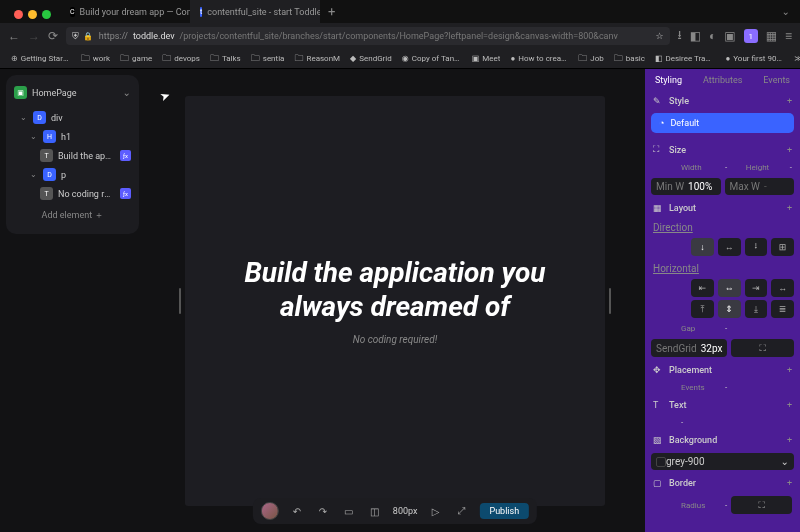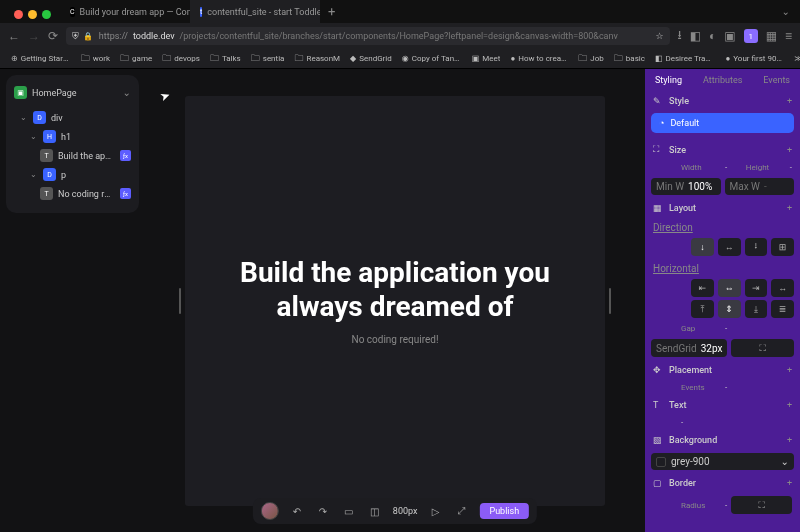--- a/index.html
+++ b/index.html
@@ -29,21 +29,21 @@
 .treerow .chev { width:8px; color:#888; font-size:8px; }
 .treerow .badge { width:13px; height:13px; border-radius:3px; display:flex; align-items:center; justify-content:center; font-size:7px; color:#fff; }
 .treerow .label { overflow:hidden; white-space:nowrap; text-overflow:ellipsis; flex:1;}
 .treerow .dots { color:#888; font-size:10px; }
 .jsb { width:11px; height:11px; border-radius:2px; background:#5d5dff; color:#fff; font-size:6px; display:flex; align-items:center; justify-content:center; margin-left:3px;}
 .ind1 { padding-left:8px; }
 .ind2 { padding-left:18px; }
 .ind3 { padding-left:28px; }
 .addel { text-align:center; color:#888; font-size:9px; padding:6px 0 2px; cursor:pointer;}
 .canvaswrap { flex:1; display:flex; align-items:center; justify-content:center; padding:10px 0; position:relative;}
-.canvas { width:420px; height:410px; background:#1d1d22; border-radius:3px; display:flex; flex-direction:column; align-items:center; justify-content:center; text-align:center; padding:26px; position:relative;}
+.canvas { width:420px; height:410px; background:#1d1d22; border-radius:3px; display:flex; flex-direction:column; align-items:center; justify-content:center; text-align:center; padding:26px; position:relative;font-style:italic;}
 .canvas h1 { font-size:28px; font-weight:700; color:#fff; line-height:1.2; }
 .canvas p { font-size:10px; color:#888; margin-top:10px; }
 .rhandle { position:absolute; width:2px; height:26px; background:#555; border-radius:2px; }
 .rhandle.l { left:-6px; top:50%; transform:translateY(-50%);}
 .rhandle.r { right:-6px; top:50%; transform:translateY(-50%);}
 .cursor { position:absolute; top:20px; left:15px; color:#fff; font-size:12px; transform:rotate(-20deg);}
 .rightcol { width:155px; background:#4c1d95; padding:4px 6px; overflow:hidden; font-size:9px;}
 .rtabs { display:flex; justify-content:space-between; padding:2px 4px 6px; font-size:9px;}
 .rtabs span { color:#888; cursor:pointer; }
 .rtabs .on { color:#fff; }
@@ -61,21 +61,21 @@
 .field { flex:1; background:#1e1e23; border-radius:4px; padding:3px 5px; display:flex; align-items:center; gap:4px; font-size:10px;}
 .field .lab { color:#777; }
 .btnrow { display:flex; gap:4px; margin:3px 0;}
 .iconbtn { flex:1; height:18px; background:#1e1e23; border-radius:4px; display:flex; align-items:center; justify-content:center; font-size:9px; color:#aaa; cursor:pointer;}
 .iconbtn.on { background:#3a3a42; color:#fff;}
 .labrow { color:#888; font-size:10px; padding:4px 2px 2px;text-decoration:underline;}
 .footer { position:absolute; bottom:8px; left:50%; transform:translateX(-50%); background:#1c1c20; border-radius:8px; padding:4px 8px; display:flex; align-items:center; gap:10px;}
 .footer .fi { width:16px; height:16px; display:flex; align-items:center; justify-content:center; color:#aaa; font-size:10px; cursor:pointer;}
 .footer .avatar { width:18px; height:18px; border-radius:50%; background:linear-gradient(135deg,#a68,#754); border:1px solid #444;}
 .footer .dim { font-size:9px; color:#ccc;}
-.footer .pub { background:#8b5cf6; color:#fff; border-radius:4px; padding:3px 10px; font-size:9px; cursor:pointer;}
+.footer .pub { background:#0c4a6e; color:#fff; border-radius:4px; padding:3px 10px; font-size:9px; cursor:pointer;}
 </style>
 </head>
 <body>
 
 <div style="position:absolute;top:4px;left:6px;z-index:5" class="window-btns">
   <div class="wbtn" style="background:#ff5f57"></div>
   <div class="wbtn" style="background:#febc2e"></div>
   <div class="wbtn" style="background:#28c840"></div>
 </div>
 
@@ -209,20 +209,21 @@
       <div class="treerow ind2">
         <span class="chev">⌄</span>
         <span class="badge" style="background:#3a63ff">D</span>
         <span class="label">p</span>
       </div>
       <div class="treerow ind3">
         <span class="badge" style="background:#555">T</span>
         <span class="label">No coding required!</span>
         <span class="jsb">ƒx</span>
       </div>
+      <div class="addel">Add element  ＋</div>
     </div>
   </div>
 
   <div class="canvaswrap">
     <span class="cursor">➤</span>
     <div class="canvas">
       <div class="rhandle l"></div>
       <div class="rhandle r"></div>
       <h1>Build the application you always dreamed of</h1>
       <p>No coding required!</p>
@@ -336,21 +337,21 @@
         <span class="val dash">-</span>
       </div>
 
     <div class="sec">
       <span class="ico">▧</span>
       <span class="title">Background</span>
       <span class="plus">+</span>
     </div>
     <div class="fieldrow">
       <div class="field" style="justify-content:space-between">
-        <span style="display:flex;align-items:center;gap:5px">
+        <span style="display:flex;align-items:center;">
             <span style="width:10px;height:10px;background:#1d1d22;border-radius:2px;border:1px solid #444"></span>
             <span>grey-900</span>
           </span>
         <span>⌄</span>
       </div>
     </div>
 
     <div class="sec">
       <span class="ico">▢</span>
       <span class="title">Border</span>

